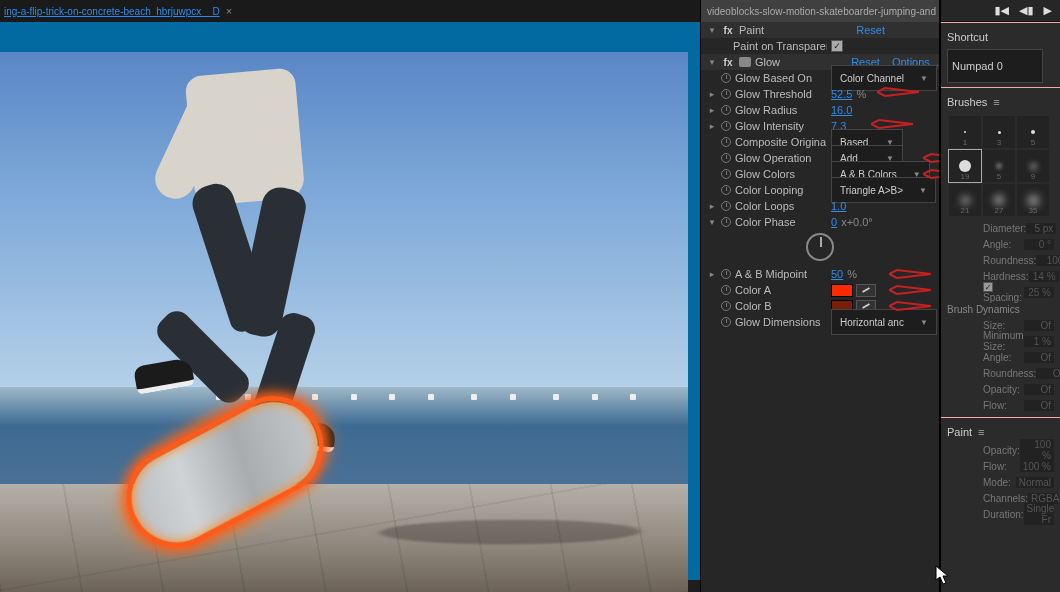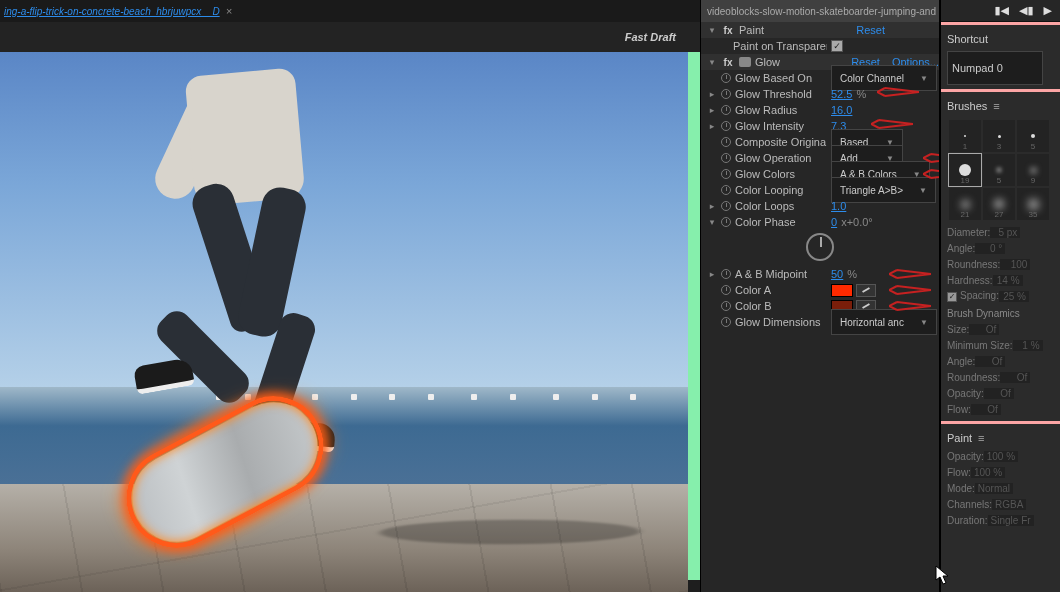--- a/index.html
+++ b/index.html
@@ -9,22 +9,21 @@
     font-family: 'Segoe UI', Tahoma, sans-serif;
     font-size: 11px;
     color: #bbb;
     overflow: hidden;
     position: relative;
   }
   .left-panel {
     position: absolute;
     left: 0; top: 0;
     width: 700px; height: 580px;
-    background: #86efac;
-    font-style: italic;
+    background: #0369a1;
   }
   .tab-bar {
     height: 22px;
     background: #1a1a1a;
     display: flex; align-items: center;
     padding: 0 4px;
   }
   .tab {
     color: #2d8ceb;
     font-size: 10px;
@@ -206,21 +205,21 @@
   .right-panel {
     position:absolute; left:940px; top:0; width:120px; height:592px;
     background:#2b2b2b; border-left:1px solid #000;
   }
   .playback {
     height:22px; display:flex; gap:10px; align-items:center; justify-content:flex-end; padding:0 8px;
     background:#262626; border-bottom:1px solid #111;
   }
   .pb-btn { color:#ddd; cursor:pointer; font-size:11px;}
   .panel-section {
-    border-top:3px solid #fca5a5; padding:4px 6px;
+    border-top:1px solid #fca5a5; padding:4px 6px;
   }
   .panel-title {
     display:flex; align-items:center; gap:6px; color:#ccc; font-size:11px;
     height:20px;
   }
   .hamburger { cursor:pointer; color:#aaa;}
   .shortcut-box {
     background:#1d1d1d; border:1px solid #444; height:16px;
     display:flex; align-items:center; padding:16px 4px; color:#ccc; width:96px;
     margin-top:2px;
@@ -230,43 +229,40 @@
     gap:2px; padding:4px 2px;
   }
   .brush-cell {
     background:#232323; display:flex; flex-direction:column; align-items:center; justify-content:center;
     cursor:pointer; position:relative;
   }
   .brush-cell.sel { outline:1px solid #aaa; }
   .brush-dot { background:#ddd; border-radius:50%; }
   .brush-lbl { color:#666; font-size:8px; position:absolute; bottom:1px;}
   .prop-row {
-    display:flex; align-items:center;
-    height:16px; color:#777; font-size:10px;
+    display:flex; justify-content:space-between; align-items:center;
+    height:16px; color:#777; font-size:10px;margin-left:36px;
   }
   .prop-row .v { color:#555; background:#222; padding:0 3px; min-width:30px; text-align:right;}
   .spacing-check { width:10px; height:10px; background:#999; border:1px solid #555; display:inline-flex; align-items:center; justify-content:center; font-size:8px; color:#222; margin-right:3px;}
   .section-hdr { color:#888; font-size:10px; margin:4px 0 2px;}
   .cursor {
     position:absolute; left:935px; top:565px; width:16px; height:20px; pointer-events:none;
   }
   .fx-icon{
     font-weight:bold; color:#ccc; font-size:10px; width:14px; text-align:center;
   }
 </style>
 </head>
 <body>
 
 <div class="left-panel">
   <div class="tab-bar">
     <span class="tab">ing-a-flip-trick-on-concrete-beach_hbrjuwpcx__D</span>
     <span class="tab-x">×</span>
-  </div>
-  <div class="viewer-bar">
-    <span>Fast Draft</span>
   </div>
   <div class="viewer">
     <div class="sky"></div>
     <div class="sea"></div>
     <div class="boats">
       <span style="left:2%"></span>
         <span style="left:8%"></span>
         <span style="left:14%"></span>
       <span style="left:22%"></span>
         <span style="left:30%"></span>

